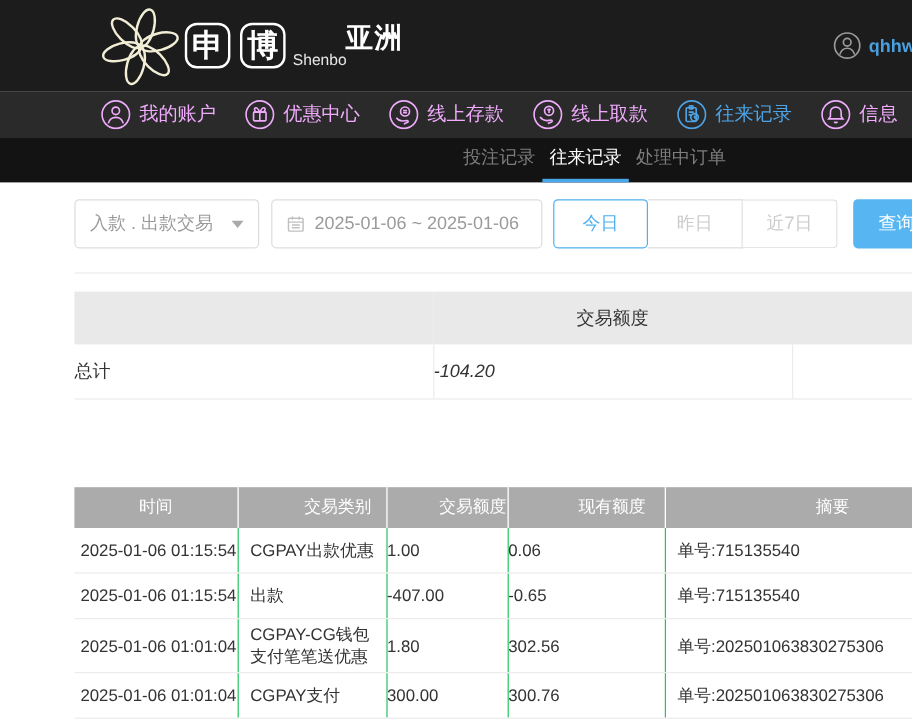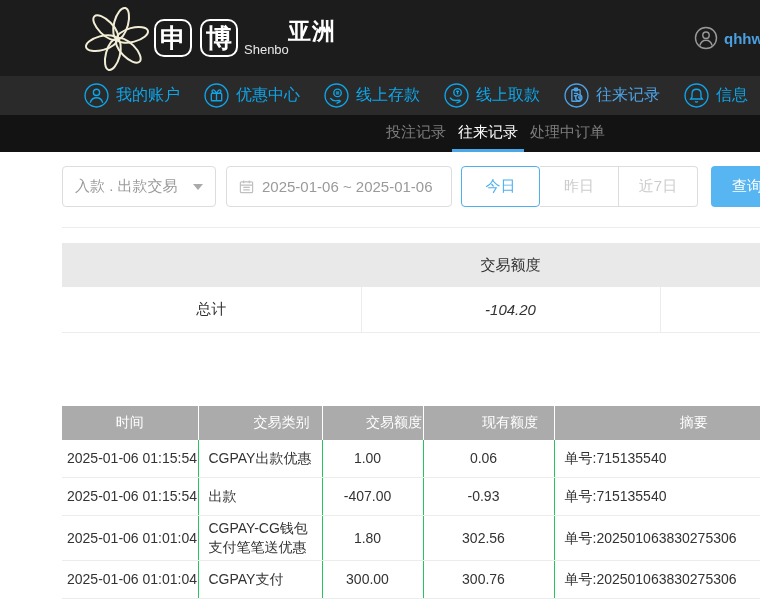--- a/index.html
+++ b/index.html
@@ -15,21 +15,21 @@
     color:#fff; font-size:26px; font-weight:bold; display:flex; align-items:center; justify-content:center; }
   .logo-suffix { margin-left:6px; color:#fff; line-height:1.05; }
   .logo-suffix .cn { font-size:23px; font-weight:bold; letter-spacing:1px;margin-left:44px; }
   .logo-suffix .en { font-size:13px; color:#e8e8e8; font-weight:normal; }
   .user-box { position:absolute; left:694px; top:26px; display:flex; align-items:center; gap:6px; cursor:pointer; }
   .user-name { color:#4a9fe0; font-size:15px; font-weight:600; white-space:nowrap; }
 
   
   .main-nav { height:39px; background:#2a2a2a; display:flex; align-items:center;
     padding-left:84px; gap:24px; }
-  .nav-item { display:flex; align-items:center; gap:7px; color:#0ea5e9; font-size:16px;
+  .nav-item { display:flex; align-items:center; gap:7px; color:#f0abfc; font-size:16px;
     white-space:nowrap; cursor:pointer; }
   .nav-item svg { display:block; }
   .nav-item.active { color:#4da3e6; }
 
   
   .sub-nav { height:37px; background:#131313; display:flex; padding-left:380px; }
   .subnav-item { color:#7d7d7d; font-size:15px; line-height:34px; padding:0 6px;
     white-space:nowrap; cursor:pointer; border-bottom:3px solid transparent; }
   .subnav-item.active { color:#fff; border-bottom-color:#4aa7e8; }
 
@@ -49,33 +49,33 @@
   .quick-btn:last-child { border-radius:0 4px 4px 0; }
   .quick-btn + .quick-btn { border-left:none; }
   .quick-btn.active { border:1px solid #4fb0ef; color:#4fb0ef; border-radius:4px; }
   .search-btn { margin-left:13px; width:72px; height:41px; background:#57b6f2; color:#fff;
     font-size:15px; border:none; border-radius:4px; cursor:pointer; font-family:inherit; }
 
   
   table { border-collapse:collapse; }
   .summary-table { margin-top:15px; width:897px; table-layout:fixed; font-size:15px; color:#333; }
   .summary-table th { background:#e9e9e9; height:44px; font-weight:normal; text-align:center; }
-  .summary-table td { height:45px; text-align:center; border-bottom:1px solid #ececec; }
+  .summary-table td { height:45px; text-align:left; border-bottom:1px solid #ececec; }
   .summary-table td + td { border-left:1px solid #ececec;font-style:italic; }
 
   
   .records-table { margin-top:73px; width:728px; table-layout:fixed; font-size:14px; color:#333; }
   .records-table th { background:#ababab; color:#fff; height:34px; font-weight:normal; text-align:center; }
   .records-table th + th { border-left:1px solid #fff;padding-left:43px; }
   .records-table td { height:38px; padding:3px 0; line-height:19px; border-bottom:1px solid #ececec;
     vertical-align:middle; }
   .records-table td + td { border-left:1px solid #22c55e; }
   .col-time { padding-left:5px !important; }
   .col-type { padding-left:10px !important; padding-right:6px !important; }
-  .col-amt  { text-align:center; padding-right:10px !important; }
+  .col-amt  { text-align:left; padding-right:10px !important; }
   .col-note { padding-left:10px !important; }
 </style>
 </head>
 <body>
 
 <header class="app-header">
   <div class="logo">
     <svg class="logo-flower" viewBox="0 0 64 68">
       <g transform="translate(32,35)" fill="none" stroke="#f2eed6" stroke-width="2">
         <g transform="rotate(15)">
@@ -245,21 +245,21 @@
         <td class="col-time">2025-01-06 01:15:54</td>
         <td class="col-type">CGPAY出款优惠</td>
         <td class="col-amt">1.00</td>
         <td class="col-amt">0.06</td>
         <td class="col-note">单号:715135540</td>
       </tr>
       <tr>
         <td class="col-time">2025-01-06 01:15:54</td>
         <td class="col-type">出款</td>
         <td class="col-amt">-407.00</td>
-        <td class="col-amt">-0.93</td>
+        <td class="col-amt">-0.65</td>
         <td class="col-note">单号:715135540</td>
       </tr>
       <tr>
         <td class="col-time">2025-01-06 01:01:04</td>
         <td class="col-type">CGPAY-CG钱包支付笔笔送优惠</td>
         <td class="col-amt">1.80</td>
         <td class="col-amt">302.56</td>
         <td class="col-note">单号:202501063830275306</td>
       </tr>
       <tr>

